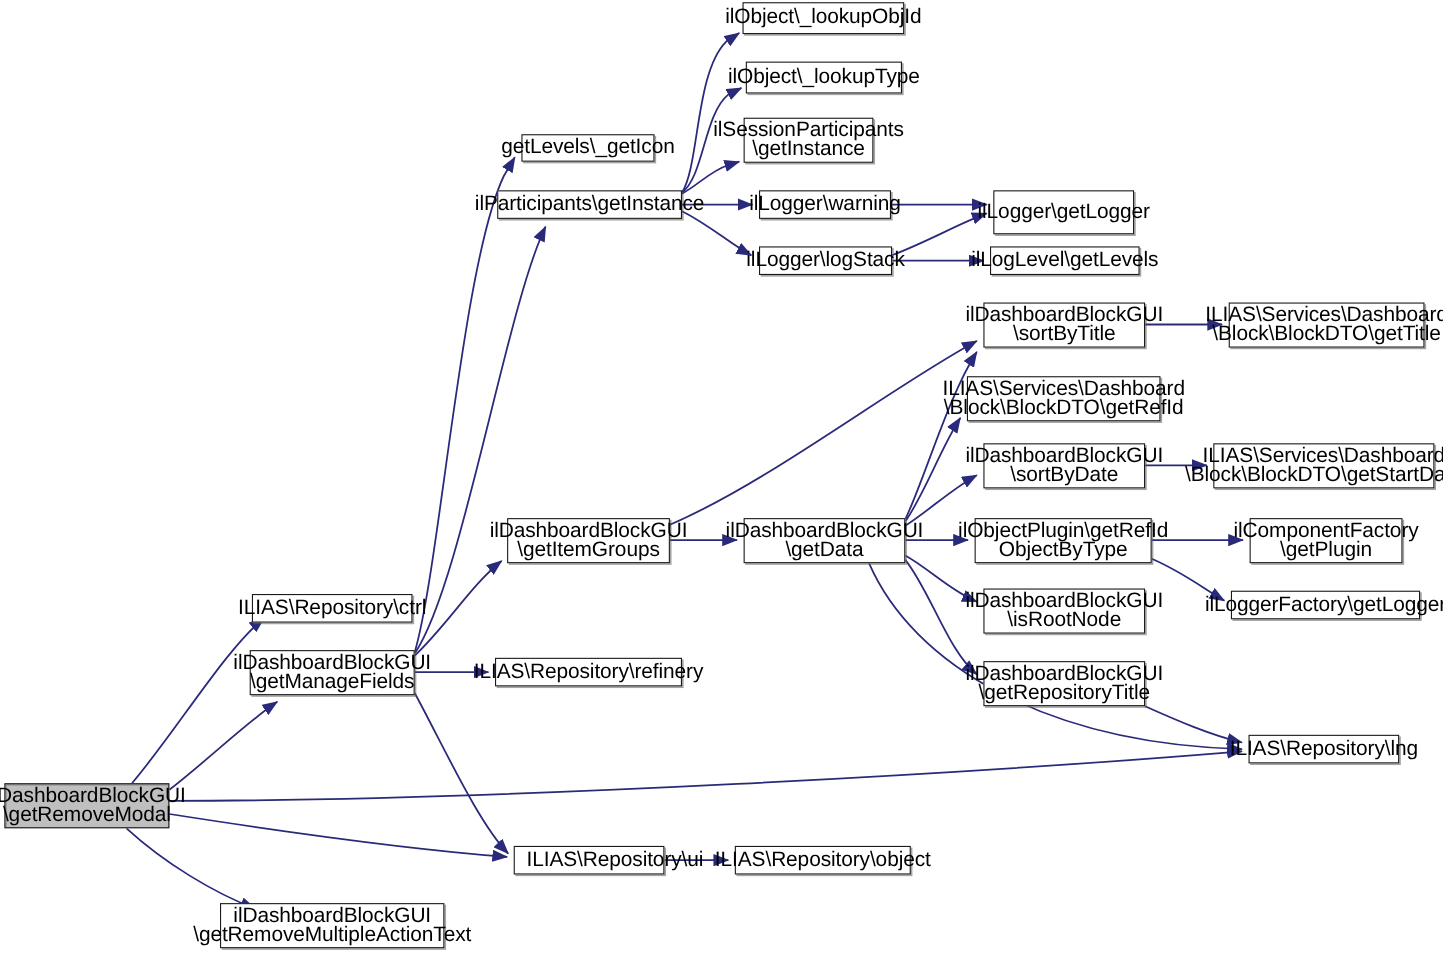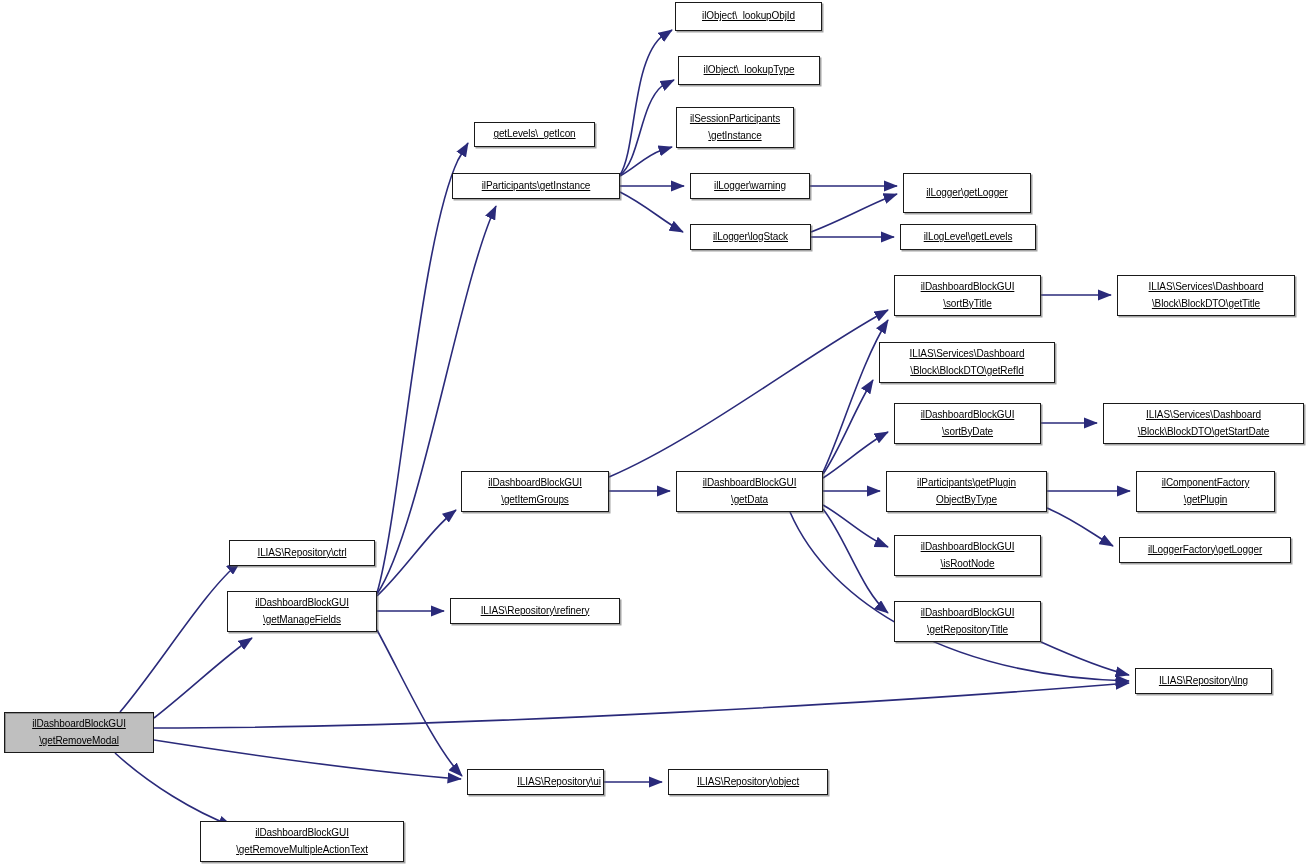--- a/index.html
+++ b/index.html
@@ -17,30 +17,29 @@
     left:0; top:0;
     width:1312px; height:867px;
     pointer-events:none;
   }
   .node{
     position:absolute;
     box-sizing:border-box;
     border:1px solid #1a1a1a;
     background:#ffffff;
     color:#000000;
-    font-size:10px;
+    font-size:19px;
     line-height:16.5px;
     text-align:center;
     display:flex;
     align-items:center;
     justify-content:center;
     white-space:pre;
     letter-spacing:-0.1px;
     z-index:3;
-    text-decoration:underline;
   }
   .node.hl{
     background:#bfbfbf;
     border:1px solid #1a1a1a;
     box-shadow:1px 1px 0 #8a8a8a inset;
   }
   .node.shadow{
     box-shadow:1.5px 1.5px 0 rgba(90,90,90,0.55);
   }
 </style>
@@ -108,21 +107,21 @@
       <div class="node shadow" style="left: 879px; top: 342px; width: 176px; height: 41px;">ILIAS\Services\Dashboard
 \Block\BlockDTO\getRefId</div>
       <div class="node shadow" style="left: 894px; top: 403px; width: 147px; height: 41px;">ilDashboardBlockGUI
 \sortByDate</div>
       <div class="node shadow" style="left: 1103px; top: 403px; width: 201px; height: 41px;">ILIAS\Services\Dashboard
 \Block\BlockDTO\getStartDate</div>
       <div class="node shadow" style="left: 461px; top: 471px; width: 148px; height: 41px;">ilDashboardBlockGUI
 \getItemGroups</div>
       <div class="node shadow" style="left: 676px; top: 471px; width: 147px; height: 41px;">ilDashboardBlockGUI
 \getData</div>
-      <div class="node shadow" style="left: 886px; top: 471px; width: 161px; height: 41px;">ilParticipants\getPlugin
+      <div class="node shadow" style="left: 886px; top: 471px; width: 161px; height: 41px;">ilObjectPlugin\getRefId
 ObjectByType</div>
       <div class="node shadow" style="left: 1136px; top: 471px; width: 139px; height: 41px;">ilComponentFactory
 \getPlugin</div>
       <div class="node shadow" style="left: 894px; top: 535px; width: 147px; height: 41px;">ilDashboardBlockGUI
 \isRootNode</div>
       <div class="node shadow" style="left: 1119px; top: 537px; width: 172px; height: 26px;">ilLoggerFactory\getLogger</div>
       <div class="node shadow" style="left: 229px; top: 540px; width: 146px; height: 26px;">ILIAS\Repository\ctrl</div>
       <div class="node shadow" style="left: 894px; top: 601px; width: 147px; height: 41px;">ilDashboardBlockGUI
 \getRepositoryTitle</div>
       <div class="node shadow" style="left: 227px; top: 591px; width: 150px; height: 41px;">ilDashboardBlockGUI

